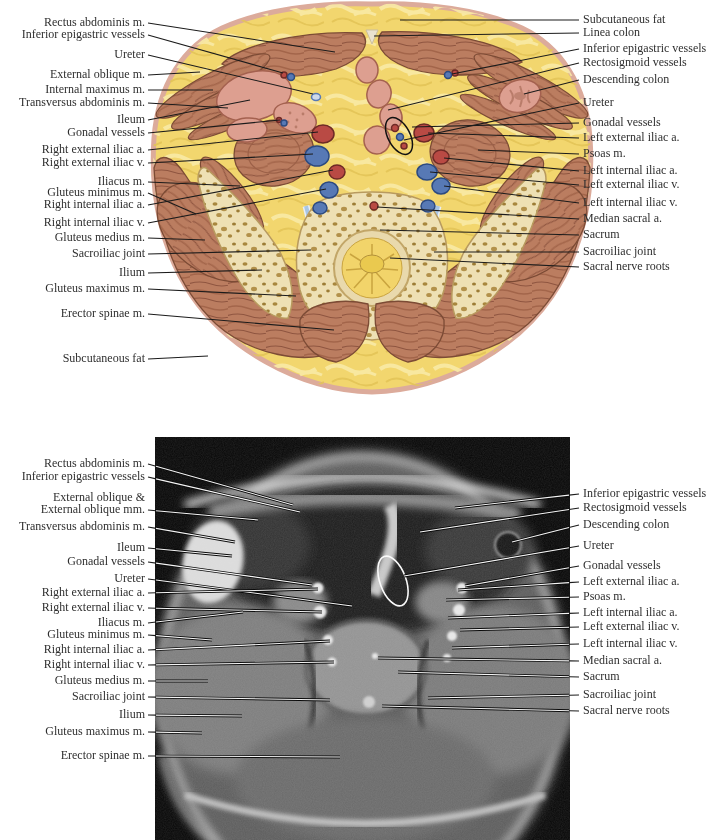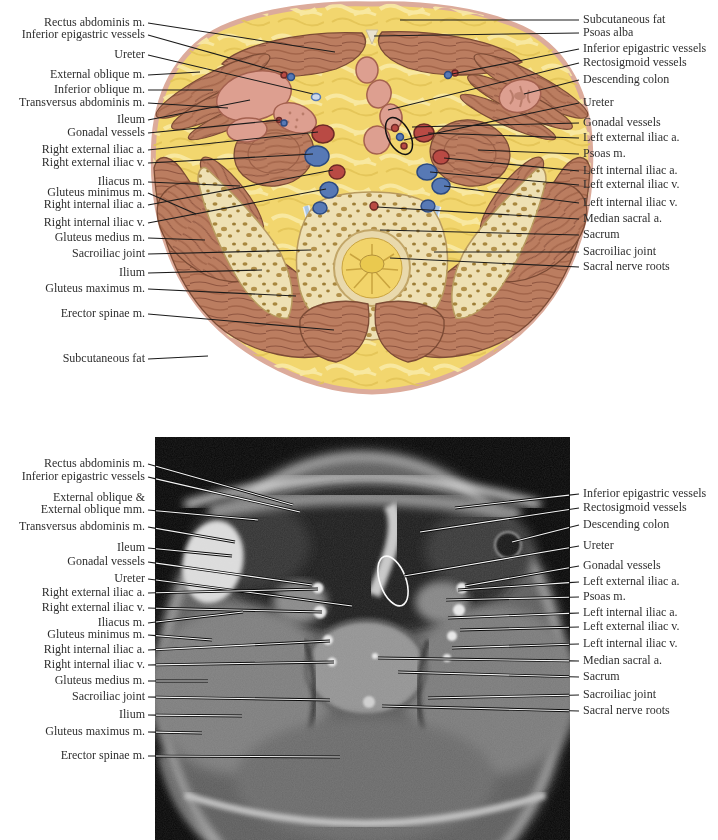--- a/index.html
+++ b/index.html
@@ -363,38 +363,38 @@
         <line x1="569" y1="695.1986754966888" x2="428" y2="698" class="ln-white"></line>
         <line x1="579" y1="711" x2="569" y2="710.746192893401" class="ln-dark"></line>
         <line x1="569" y1="710.746192893401" x2="382" y2="706" class="ln-case"></line>
         <line x1="569" y1="710.746192893401" x2="382" y2="706" class="ln-white"></line>
       </g>
 </svg>
 <div class="label left" style="top: 23px;">Rectus abdominis m.</div>
     <div class="label left" style="top: 35px;">Inferior epigastric vessels</div>
     <div class="label left" style="top: 55px;">Ureter</div>
     <div class="label left" style="top: 75px;">External oblique m.</div>
-    <div class="label left" style="top: 90px;">Inferior oblique m.</div>
+    <div class="label left" style="top: 90px;">Internal maximus m.</div>
     <div class="label left" style="top: 103px;">Transversus abdominis m.</div>
     <div class="label left" style="top: 120px;">Ileum</div>
     <div class="label left" style="top: 133px;">Gonadal vessels</div>
     <div class="label left" style="top: 150px;">Right external iliac a.</div>
     <div class="label left" style="top: 163px;">Right external iliac v.</div>
     <div class="label left" style="top: 182px;">Iliacus m.</div>
     <div class="label left" style="top: 193px;">Gluteus minimus m.</div>
     <div class="label left" style="top: 205px;">Right internal iliac a.</div>
     <div class="label left" style="top: 223px;">Right internal iliac v.</div>
     <div class="label left" style="top: 238px;">Gluteus medius m.</div>
     <div class="label left" style="top: 254px;">Sacroiliac joint</div>
     <div class="label left" style="top: 273px;">Ilium</div>
     <div class="label left" style="top: 289px;">Gluteus maximus m.</div>
     <div class="label left" style="top: 314px;">Erector spinae m.</div>
     <div class="label left" style="top: 359px;">Subcutaneous fat</div>
     <div class="label right" style="top: 20px;">Subcutaneous fat</div>
-    <div class="label right" style="top: 33px;">Psoas alba</div>
+    <div class="label right" style="top: 33px;">Linea colon</div>
     <div class="label right" style="top: 49px;">Inferior epigastric vessels</div>
     <div class="label right" style="top: 63px;">Rectosigmoid vessels</div>
     <div class="label right" style="top: 80px;">Descending colon</div>
     <div class="label right" style="top: 103px;">Ureter</div>
     <div class="label right" style="top: 123px;">Gonadal vessels</div>
     <div class="label right" style="top: 138px;">Left external iliac a.</div>
     <div class="label right" style="top: 154px;">Psoas m.</div>
     <div class="label right" style="top: 171px;">Left internal iliac a.</div>
     <div class="label right" style="top: 185px;">Left external iliac v.</div>
     <div class="label right" style="top: 203px;">Left internal iliac v.</div>

